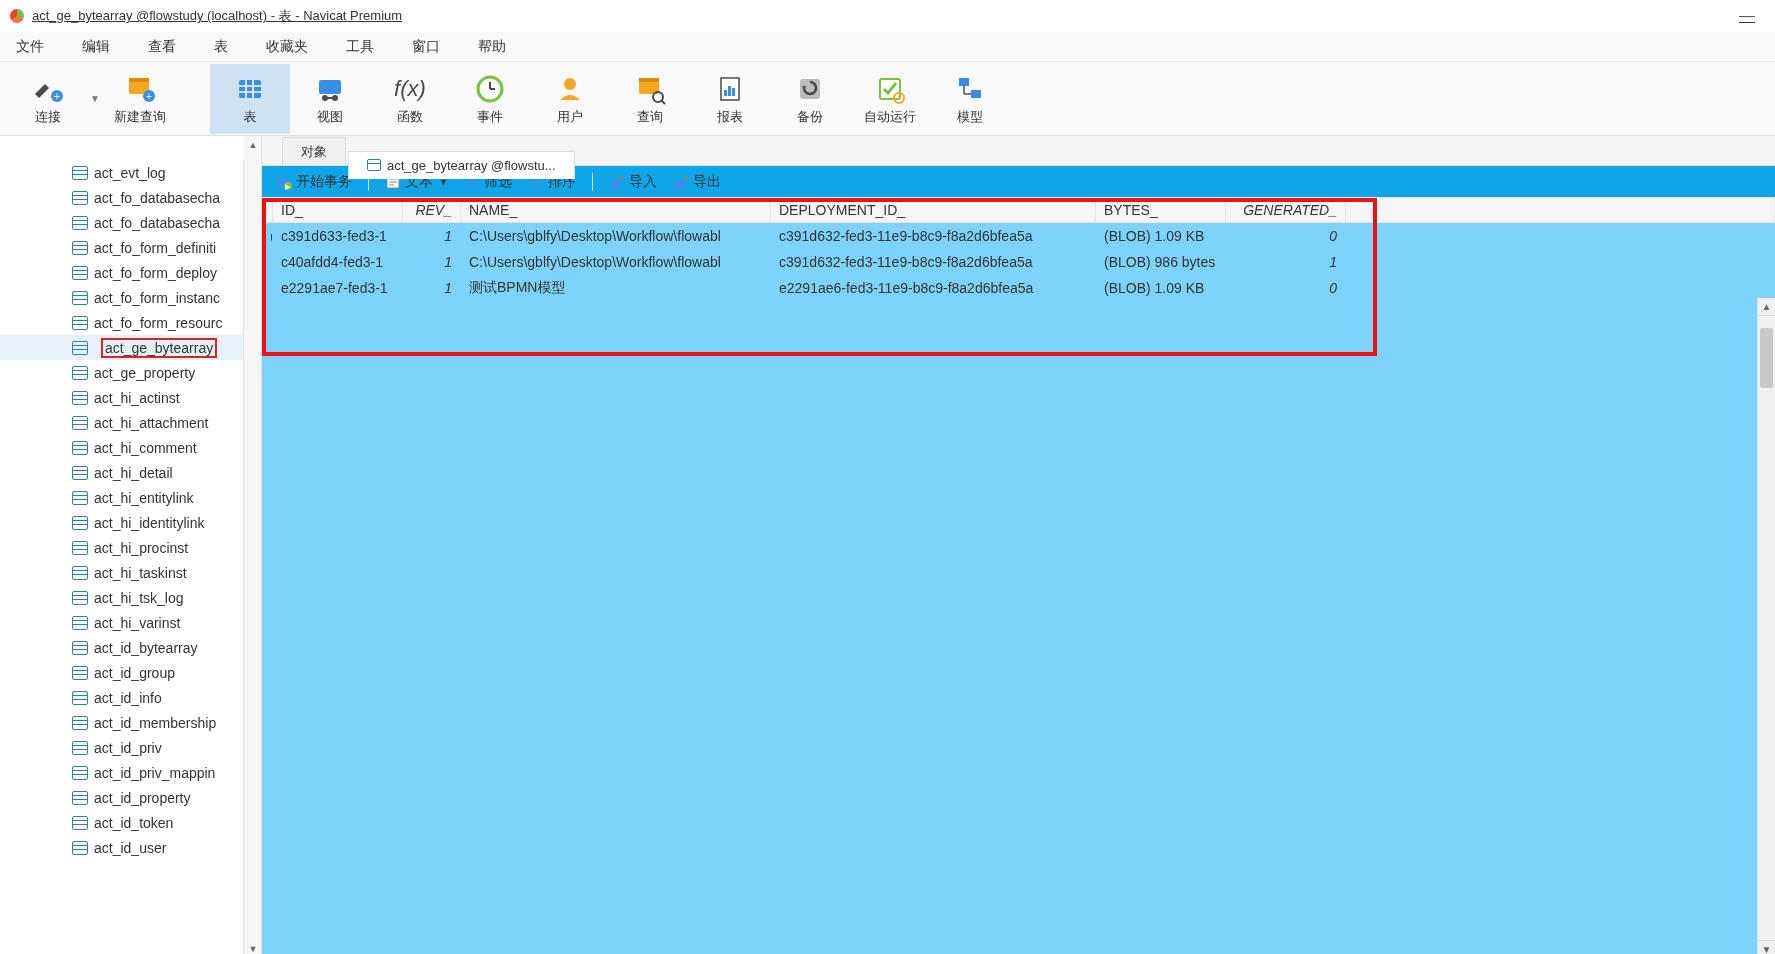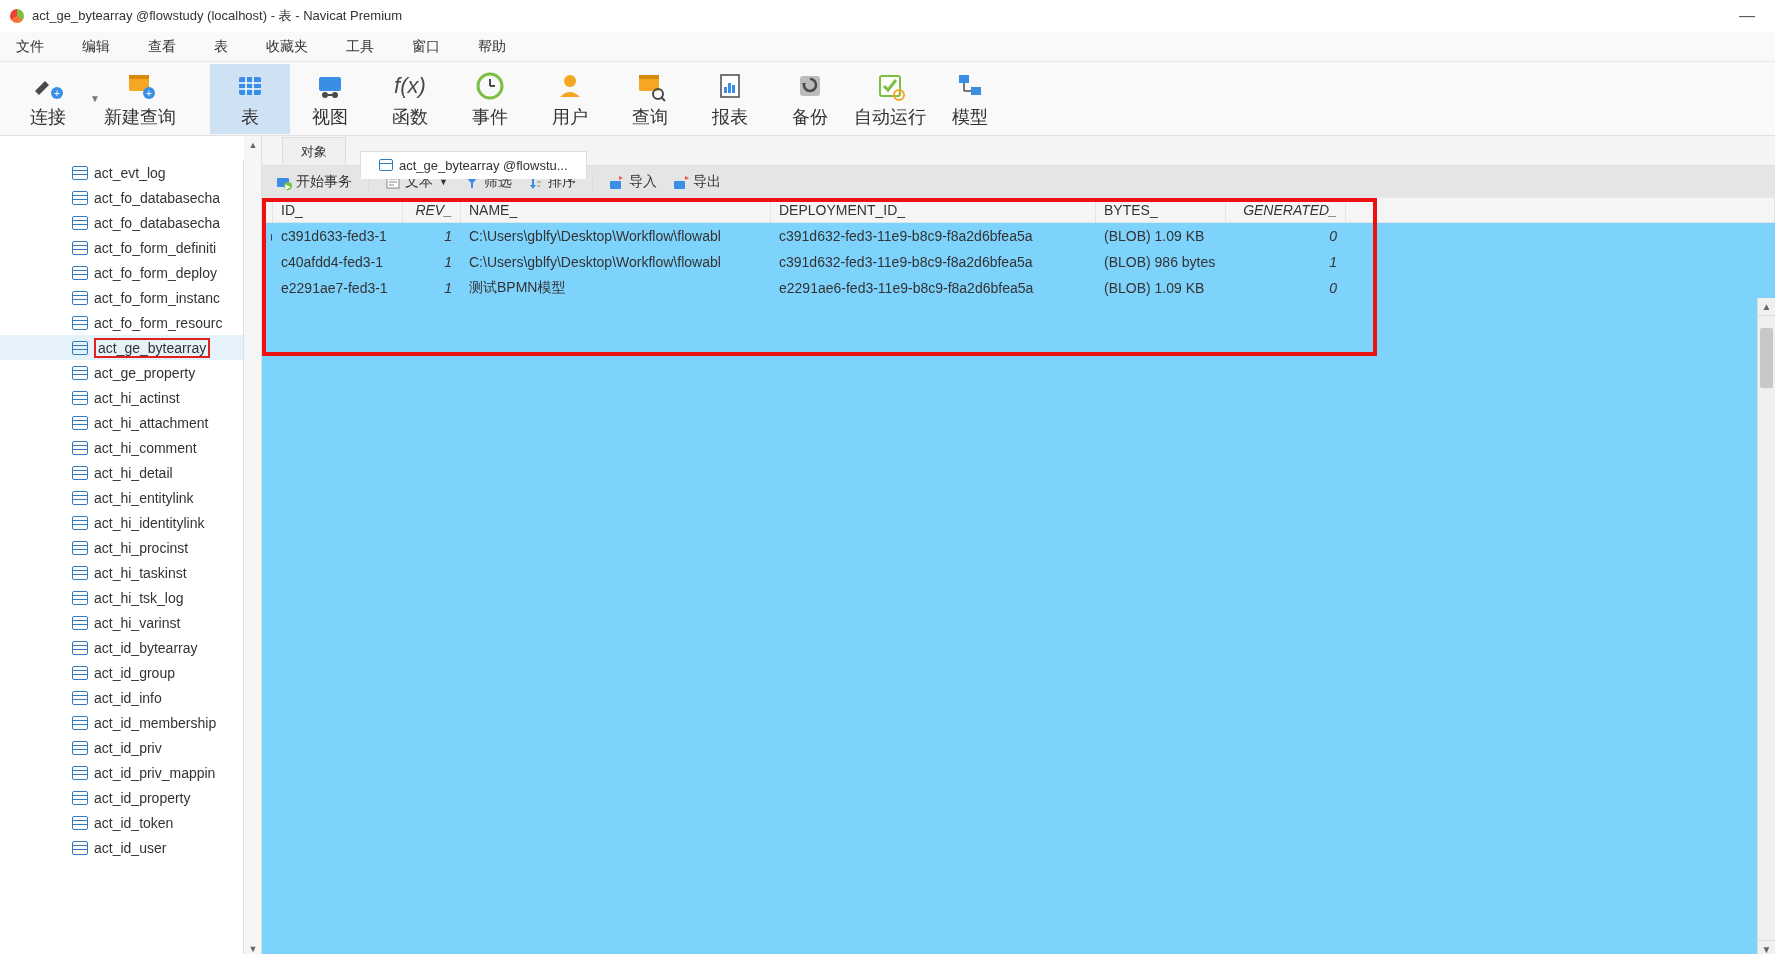--- a/index.html
+++ b/index.html
@@ -1,49 +1,49 @@
 <!DOCTYPE html>
 <html><head>
 <meta charset="utf-8">
 <style>
   * { box-sizing: border-box; margin: 0; padding: 0; font-family: "Microsoft YaHei", "Segoe UI", sans-serif; }
   body { background: #fff; font-size: 14px; color: #333; overflow: hidden; }
-  .titlebar { height: 28px; display: flex; align-items: center; padding: 16px 8px; background: #fff; }
+  .titlebar { height: 28px; display: flex; align-items: center; padding: 16px 8px; background: #fff; text-decoration: underline; }
   .titlebar .app-icon { width: 18px; height: 18px; border-radius: 50%; background: conic-gradient(#7bc043 0deg 120deg, #f37736 120deg 240deg, #ee4035 240deg 360deg); border: 2px solid #fff; margin-right: 6px; }
   .titlebar .title-text { font-size: 13px; color: #333; }
   .titlebar .spacer { flex: 1; }
   .titlebar .min-btn { width: 40px; text-align: center; font-size: 16px; color: #555; cursor: pointer; }
 
   .menubar { height: 30px; background: #f9f9f9; border-bottom: 1px solid #e8e8e8; display: flex; align-items: center; padding: 0 4px; gap: 14px; }
   .menubar .menu-item { padding: 4px 12px; font-size: 14px; cursor: pointer; }
 
   .toolbar { height: 74px; background: #f9f9f9; border-bottom: 1px solid #e0e0e0; display: flex; align-items: center; padding: 0 8px; }
   .toolbar .tb-btn { display: flex; flex-direction: column; align-items: center; justify-content: center; width: 80px; height: 70px; cursor: pointer; font-size: 13px; color: #333; }
   .toolbar .tb-btn.active { background: #cfe2f3; }
   .toolbar .tb-btn .tb-ico { width: 34px; height: 34px; display: flex; align-items: center; justify-content: center; margin-bottom: 2px; }
-  .toolbar .tb-btn .lbl { font-size: 18px; }
+  .toolbar .tb-btn .lbl { font-size: 13px; }
   .toolbar .tb-dd { font-size: 10px; color: #777; margin-left: 2px; align-self: center; }
 
   .main { display: flex; height: calc(100vh - 132px); position: relative; }
   .sidebar { width: 244px; border-right: 1px solid #e0e0e0; overflow-y: auto; background: #fff; margin-top: 24px; }
   .sidebar .tree-item { display: flex; align-items: center; height: 25px; padding-left: 72px; font-size: 14px; cursor: pointer; white-space: nowrap; overflow: hidden; }
-  .sidebar .tree-item.selected { background: #e6f2fa; }
+  .sidebar .tree-item.selected { background: #e6f2fa; gap: 7px; }
   .sidebar .tree-item .table-ico { width: 16px; height: 14px; border: 1.5px solid #2e7bc0; border-radius: 2px; margin-right: 6px; position: relative; flex-shrink: 0; }
   .sidebar .tree-item .table-ico::before { content: ""; position: absolute; left: 0; right: 0; top: 3px; border-top: 1.5px solid #2e7bc0; }
   .sidebar .tree-item .table-ico::after { content: ""; position: absolute; left: 0; right: 0; top: 7px; border-top: 1.5px solid #2e7bc0; }
   .sidebar .tree-item.selected .lbl-box { border: 2px solid #d22; padding: 0 2px; }
 
   .content { flex: 1; display: flex; flex-direction: column; overflow: hidden; }
   .tabs { height: 30px; background: #f4f4f4; border-bottom: 1px solid #e0e0e0; display: flex; align-items: flex-end; padding-left: 20px; gap: 0; }
-  .tabs .tab { height: 28px; padding: 0 18px; display: flex; align-items: center; background: #f0f0f0; border: 1px solid #ddd; border-bottom: none; font-size: 13px; cursor: pointer; margin-right: 14px; }
+  .tabs .tab { height: 28px; padding: 0 18px; display: flex; align-items: center; background: #f0f0f0; border: 1px solid #ddd; border-bottom: none; font-size: 13px; cursor: pointer; margin-right: 2px; }
   .tabs .tab.active { background: #fff; border-bottom: 1px solid #fff; position: relative; top: 14px; }
   .tabs .tab .tab-ico { width: 14px; height: 12px; border: 1.2px solid #2e7bc0; border-radius: 2px; margin-right: 6px; position: relative; }
   .tabs .tab .tab-ico::before { content:""; position:absolute; left:0; right:0; top:3px; border-top:1.2px solid #2e7bc0; }
 
-  .subtoolbar { height: 32px; background: #e5e5e5; border-bottom: 1px solid #e8e8e8; display: flex; align-items: center; padding: 0 10px; gap: 8px; font-size: 14px; }
+  .subtoolbar { height: 32px; background: #0ea5e9; border-bottom: 1px solid #e8e8e8; display: flex; align-items: center; padding: 0 10px; gap: 8px; font-size: 14px; }
   .subtoolbar .sb-btn { display: flex; align-items: center; gap: 4px; padding: 2px 4px; cursor: pointer; color: #333; }
   .subtoolbar .sb-ico { width: 16px; height: 16px; display: inline-flex; align-items: center; justify-content: center; }
   .subtoolbar .sep { width: 1px; height: 18px; background: #ddd; margin: 0 4px; }
 
   .gridwrap { position: relative; flex: 1; overflow: auto; background: #7dd3fc; }
   .redbox { position: absolute; border: 4px solid #e11; pointer-events: none; }
   table.datagrid { border-collapse: collapse; width: 100%; table-layout: fixed; }
   table.datagrid th { background: #f5f5f5; border: 1px solid #e5e5e5; border-top: none; font-weight: normal; text-align: left; padding: 4px 8px; height: 24px; font-size: 14px; white-space: nowrap; overflow: hidden; }
   table.datagrid td { border: 1px solid transparent; padding: 2px 8px; height: 26px; font-size: 14px; white-space: nowrap; overflow: hidden; }
   table.datagrid td.num, table.datagrid th.num { text-align: right; font-style: italic; }

